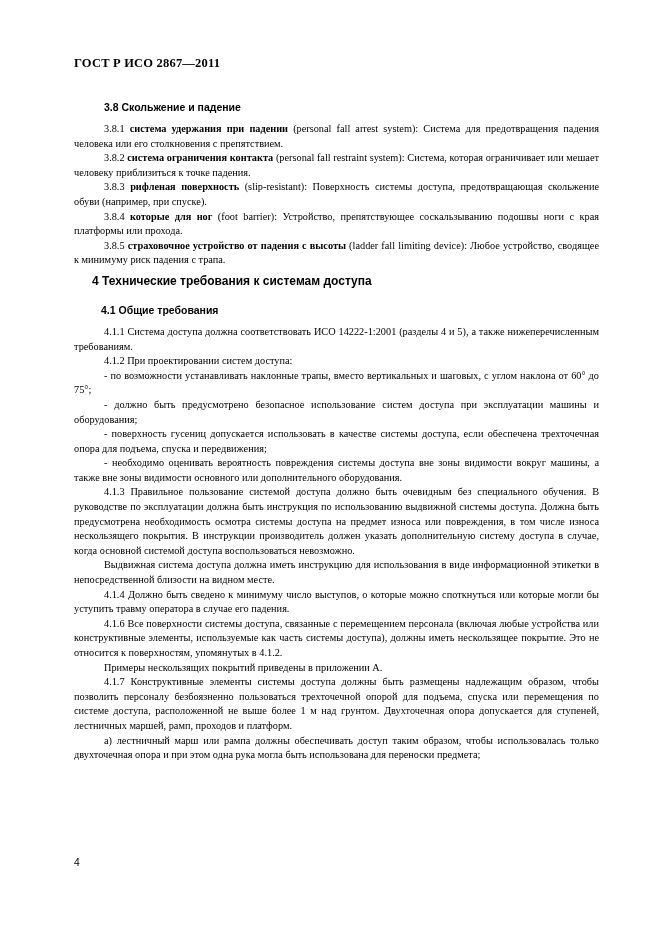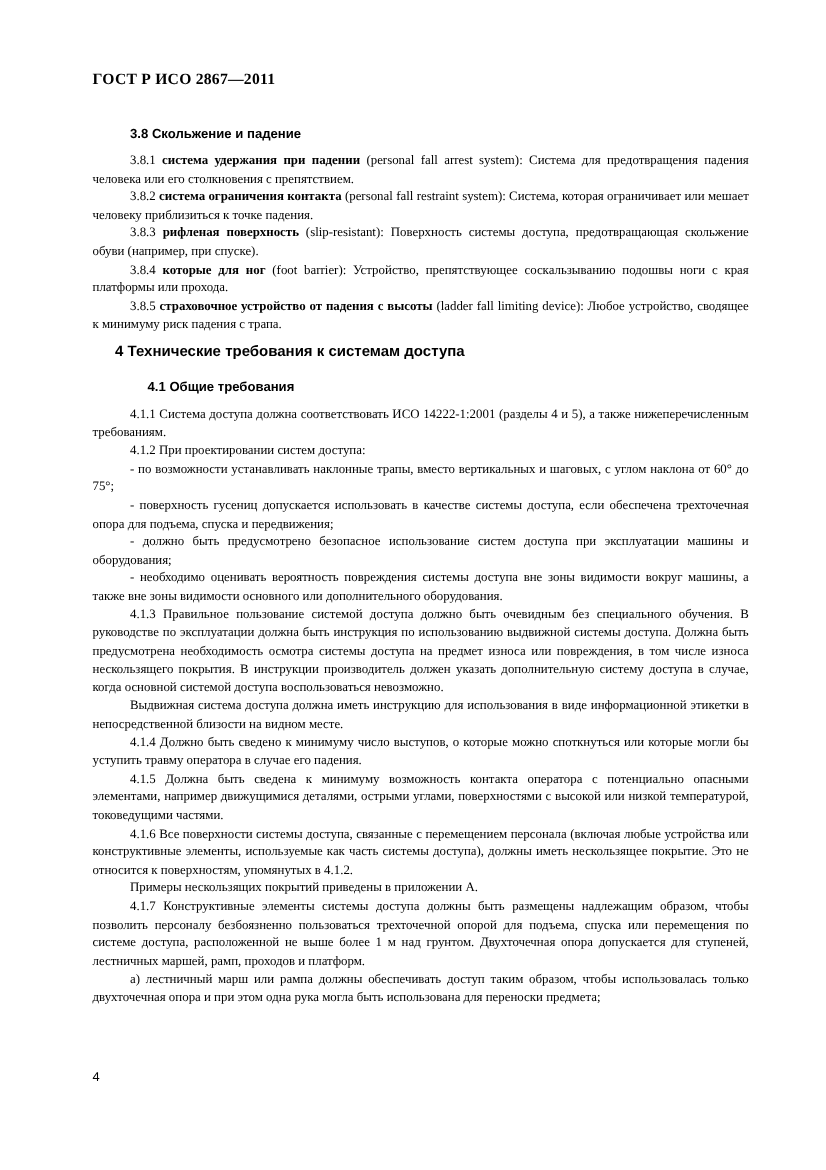--- a/index.html
+++ b/index.html
@@ -34,21 +34,21 @@
     font-weight: bold;
     font-size: 10.5px;
     margin: 0 0 9px 30px;
   }
   .sect-head.big {
     font-size: 12px;
     margin: 6px 0 12px 18px;
   }
   .sect-head.sub {
     font-size: 10.5px;
-    margin: 16px 0 9px 44px;
+    margin: 16px 0 9px 27px;
   }
   p.para {
     font-family: Liberation Serif, serif;
     font-size: 10.3px;
     line-height: 14.6px;
     text-align: justify;
     margin: 0 0 0 0;
     text-indent: 30px;
     hyphens: manual;
   }
@@ -90,31 +90,30 @@
 
   <div class="sect-head big">4  Технические требования к системам доступа</div>
 
   <div class="sect-head sub">4.1  Общие требования</div>
 
   <p class="para"><span>4.1.1</span> <span>Система доступа должна соответствовать ИСО 14222-1:2001 (разделы 4 и 5), а также нижеперечисленным требованиям.</span></p>
 
   <p class="para"><span>4.1.2</span> <span>При проектировании систем доступа:</span></p>
 
   <p class="para dash">- по возможности устанавливать наклонные трапы, вместо вертикальных и шаговых, с углом наклона от 60° до 75°;</p>
+  <p class="para dash">- должно быть предусмотрено безопасное использование систем доступа при эксплуатации машины и оборудования;</p>
   <p class="para dash">- поверхность гусениц допускается использовать в качестве системы доступа, если обеспечена трехточечная опора для подъема, спуска и передвижения;</p>
-  <p class="para dash">- должно быть предусмотрено безопасное использование систем доступа при эксплуатации машины и оборудования;</p>
   <p class="para dash">- необходимо оценивать вероятность повреждения системы доступа вне зоны видимости вокруг машины, а также вне зоны видимости основного или дополнительного оборудования.</p>
 
   <p class="para"><span>4.1.3</span> <span>Правильное пользование системой доступа должно быть очевидным без специального обучения. В руководстве по эксплуатации должна быть инструкция по использованию выдвижной системы доступа. Должна быть предусмотрена необходимость осмотра системы доступа на предмет износа или повреждения, в том числе износа нескользящего покрытия. В инструкции производитель должен указать дополнительную систему доступа в случае, когда основной системой доступа воспользоваться невозможно.</span></p>
 
   <p class="para">Выдвижная система доступа должна иметь инструкцию для использования в виде информационной этикетки в непосредственной близости на видном месте.</p>
 
   <p class="para"><span>4.1.4</span> <span>Должно быть сведено к минимуму число выступов, о которые можно споткнуться или которые могли бы уступить травму оператора в случае его падения.</span></p>
 
-  <p class="para"><span>4.1.5</span> <span>Должна быть сведена к минимуму возможность контакта оператора с потенциально опасными элементами, например движущимися деталями, острыми углами, поверхностями с высокой или низкой температурой, токоведущими частями.</span></p>
 
   <p class="para"><span>4.1.6</span> <span>Все поверхности системы доступа, связанные с перемещением персонала (включая любые устройства или конструктивные элементы, используемые как часть системы доступа), должны иметь нескользящее покрытие. Это не относится к поверхностям, упомянутых в 4.1.2.</span></p>
 
   <p class="para">Примеры нескользящих покрытий приведены в приложении А.</p>
 
   <p class="para"><span>4.1.7</span> <span>Конструктивные элементы системы доступа должны быть размещены надлежащим образом, чтобы позволить персоналу безбоязненно пользоваться трехточечной опорой для подъема, спуска или перемещения по системе доступа, расположенной не выше более 1 м над грунтом. Двухточечная опора допускается для ступеней, лестничных маршей, рамп, проходов и платформ.</span></p>
 
 
   <p class="para"><span>а)</span> <span>лестничный марш или рампа должны обеспечивать доступ таким образом, чтобы использовалась только двухточечная опора и при этом одна рука могла быть использована для переноски предмета;</span></p>
 

